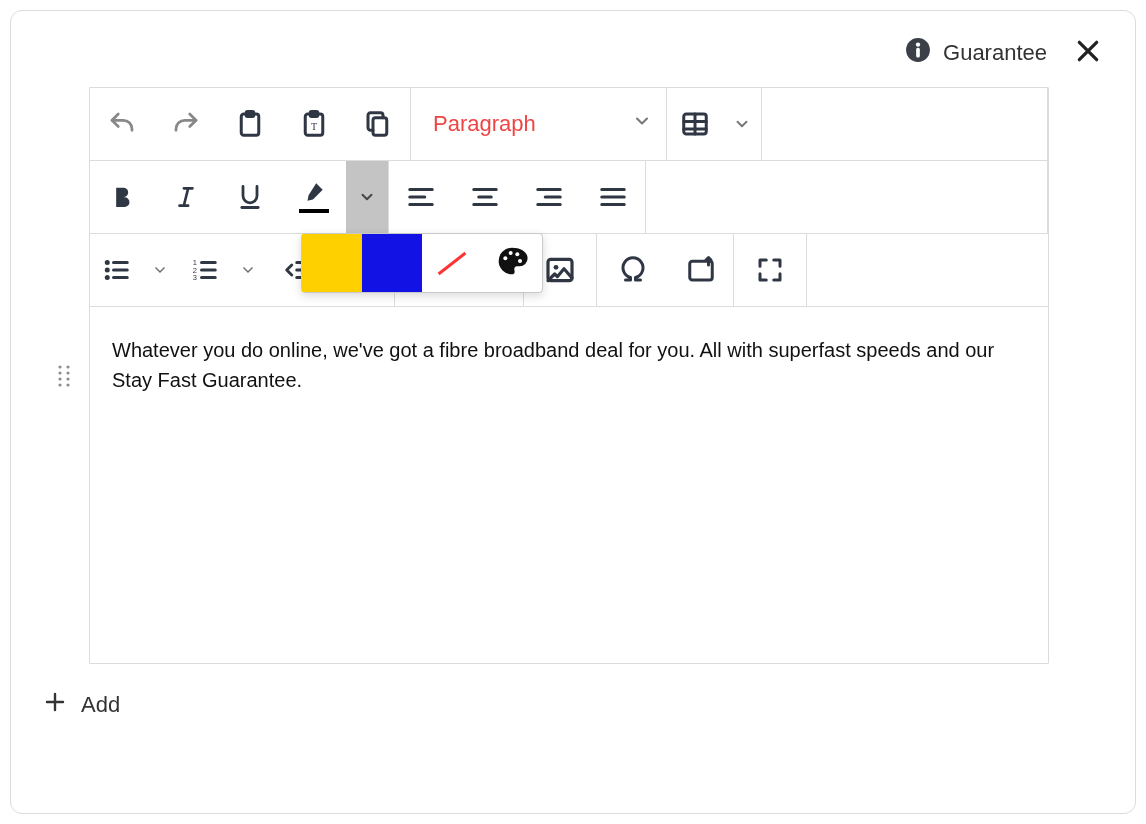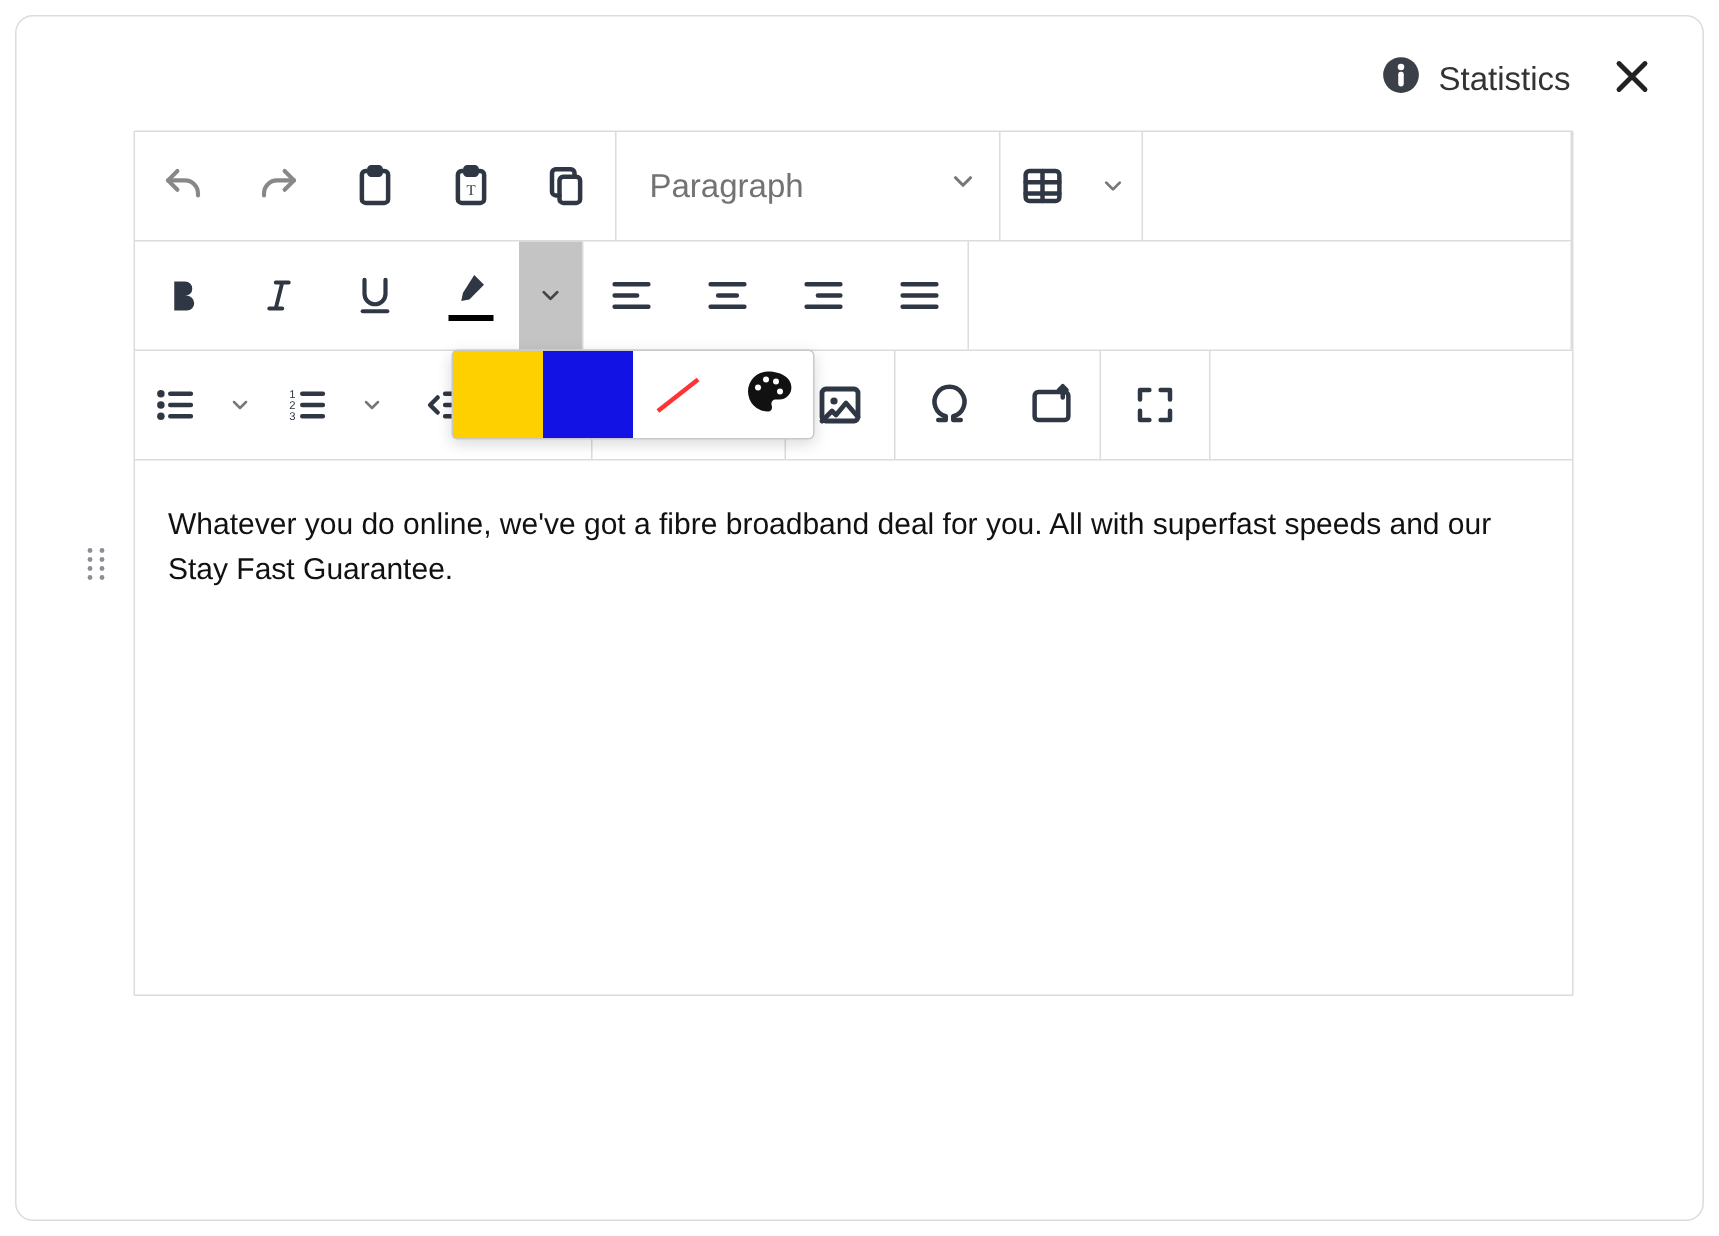--- a/index.html
+++ b/index.html
@@ -85,21 +85,21 @@
     position: relative;
   }
   .tb-btn.narrow { width: 50px; }
   .tb-btn.wide   { width: 72px; }
   .tb-btn.active-bg { background: #c4c4c4; }
   .tb-btn svg { display:block; }
 
   .format-select {
     display:flex; align-items:center; justify-content:space-between;
     width: 256px; height:72px; padding: 0 14px 0 22px;
-    font-size: 22px; color:#737373; cursor:pointer;
+    font-size: 22px; color:#ef4444; cursor:pointer;
     border-right: 1px solid var(--border);
   }
 
   .highlight-btn {
     width: 64px; height:72px; display:flex; align-items:center; justify-content:center; cursor:pointer;
   }
   .highlight-glyph { display:flex; flex-direction:column; align-items:center; gap:0; }
 
   
   .color-pop {
@@ -160,21 +160,21 @@
 
   <div class="topbar">
     <div class="stat-pill">
       <span>
         <svg width="26" height="26" viewBox="0 0 24 24">
           <circle cx="12" cy="12" r="11" fill="#3a3f48"></circle>
           <circle cx="12" cy="7" r="2" fill="#fff"></circle>
           <rect x="10.3" y="10" width="3.4" height="9" rx="1.5" fill="#fff"></rect>
         </svg>
       </span>
-      <span>Statistics</span>
+      <span>Guarantee</span>
     </div>
     <div class="close-btn">
       <span>
         <svg width="26" height="26" viewBox="0 0 24 24">
           <path d="M4 4 L20 20 M20 4 L4 20" stroke="#222" stroke-width="3" stroke-linecap="round"></path>
         </svg>
       </span>
     </div>
   </div>
 
@@ -480,14 +480,22 @@
         </div>
       </div>
 
       <div class="content-area" contenteditable="true" style="">
         <span>Whatever you do online, we've got a fibre broadband deal for you. All with superfast speeds and our Stay Fast Guarantee.</span>
       </div>
 
     </div>
   </div>
 
+  <div class="add-row">
+    <span>
+      <svg width="24" height="24" viewBox="0 0 24 24">
+          <path d="M12 4v16M4 12h16" stroke="#333" stroke-width="2.4" stroke-linecap="round"></path>
+        </svg>
+    </span>
+    <span>Add</span>
+  </div>
 
 </div>
 
 </body></html>

